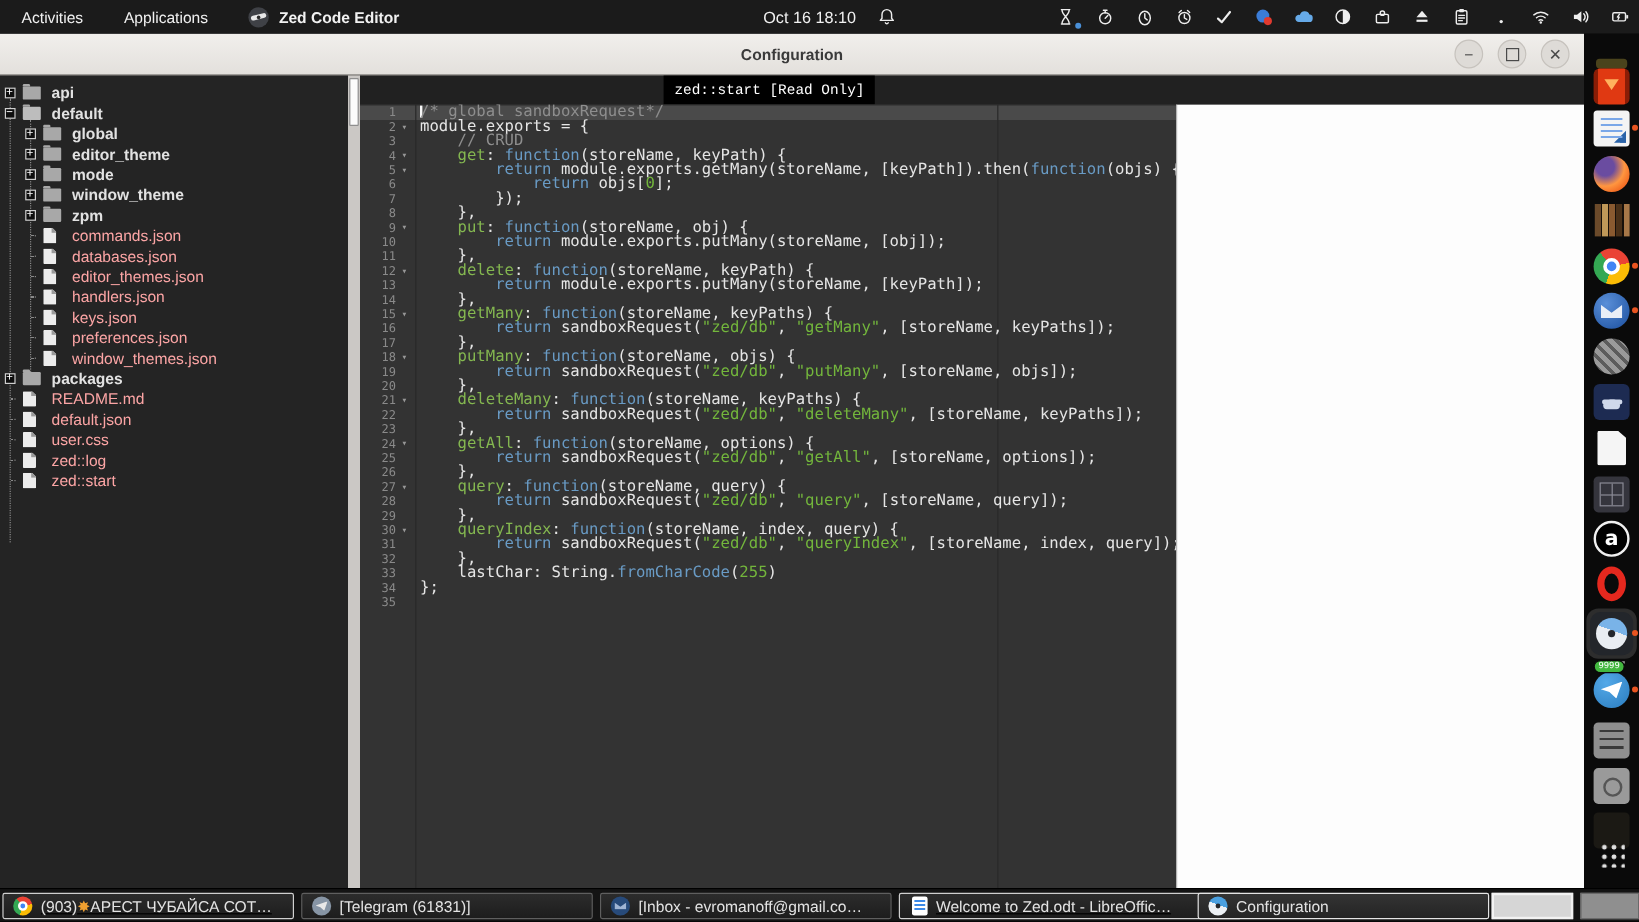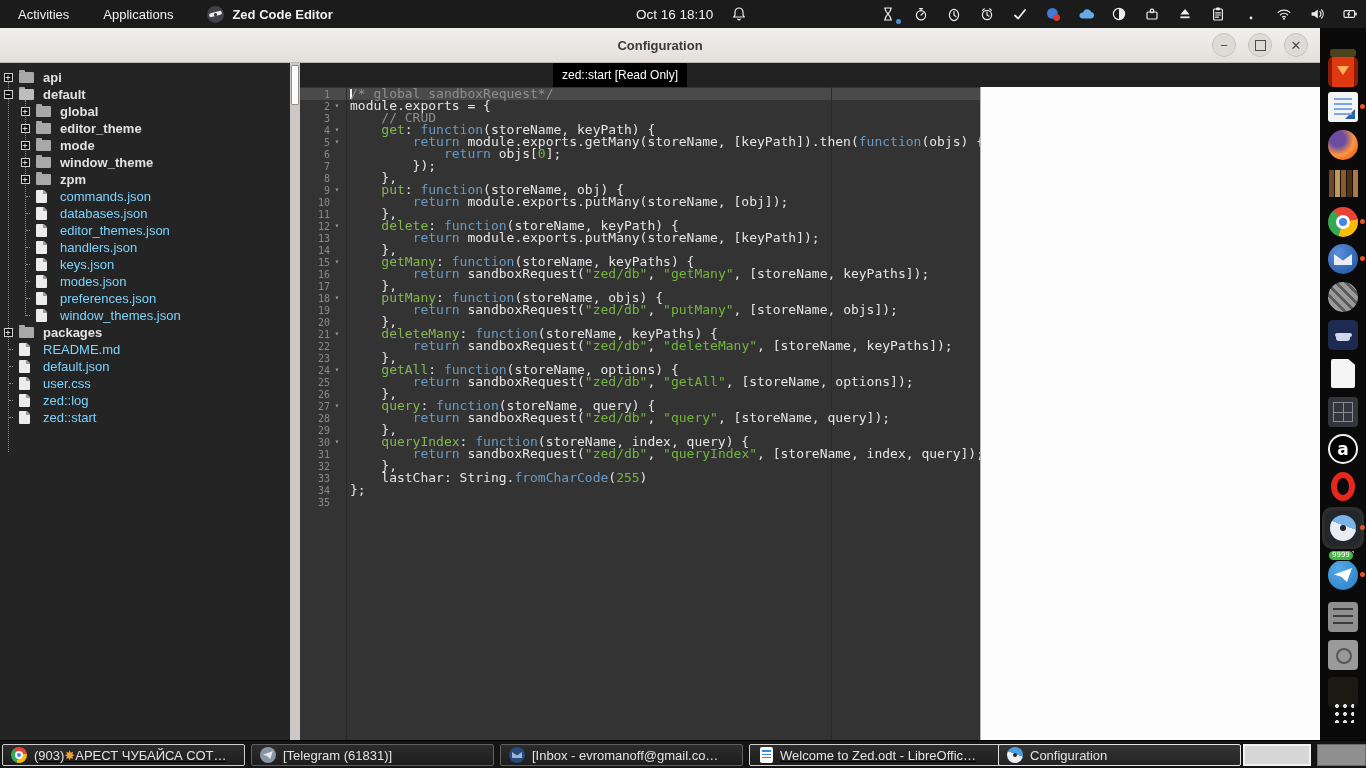--- a/index.html
+++ b/index.html
@@ -38,33 +38,33 @@
   .tree-slot.dash::before{content:"";width:12px;border-top:1px dotted #8a8a8a;margin-left:6px;}
   .expander{width:9px;height:9px;box-sizing:border-box;border:1px solid #cfcfcf;background:#0e0e0e;color:#fff;
             font-size:9px;line-height:7px;text-align:center;font-family:"DejaVu Sans Mono",monospace;}
   .tree-icon{width:15px;margin-left:6px;display:flex;align-items:center;flex:none;}
   .folder-glyph{width:15px;height:11px;background:#a8a8a8;border-radius:1px;position:relative;}
   .folder-glyph::before{content:"";position:absolute;left:0;top:-2px;width:6px;height:2px;background:#a8a8a8;border-radius:1px 1px 0 0;}
   .folder-glyph.open{background:#bdbdbd;}
   .file-glyph{width:11px;height:13px;background:#ececec;border-radius:1px;position:relative;
               clip-path:polygon(0 0,70% 0,100% 25%,100% 100%,0 100%);}
   .file-glyph::before{content:"";position:absolute;right:0;top:0;width:4px;height:4px;background:#9a9a9a;}
-  .tree-label{margin-left:9px;font-size:13px;color:#7dd3fc;white-space:nowrap;}
+  .tree-label{margin-left:9px;font-size:13px;color:#fca5a5;white-space:nowrap;}
   .tree-label.bold{font-weight:bold;color:#e2e2e2;}
   .tguide{position:absolute;border-left:1px dotted #8a8a8a;z-index:1;}
   .g1{left:8px;top:19px;height:370px;}
   .g2{left:25px;top:37px;height:216px;}
   
   .tree-scroll{width:10px;height:100%;background:#cbc8c5;position:relative;flex:none;}
   .tree-scroll .thumb{position:absolute;left:1px;top:2px;width:8px;height:40px;background:#fbfbfb;border:1px solid #8f8f8f;box-sizing:border-box;border-radius:1px;}
   
   .editor-region{flex:1;display:flex;flex-direction:column;min-width:0;}
   .tabrow{height:24px;background:#212121;position:relative;flex:none;}
   .tab{position:absolute;left:253px;top:0;height:24px;box-sizing:border-box;background:#000;color:#fff;
-       font-family:Liberation Sans, sans-serif;font-size:12px;padding:5px 9px;white-space:nowrap;}
+       font-family:Liberation Mono, monospace;font-size:12px;padding:5px 9px;white-space:nowrap;}
   .panes{flex:1;display:flex;min-height:0;}
   .code-pane{width:680px;background:#333;position:relative;overflow:hidden;flex:none;font-family:"DejaVu Sans Mono",monospace;}
   .curline{position:absolute;left:0;top:1px;width:100%;height:12px;background:#4a4a4a;}
   .ruler{position:absolute;left:531px;top:0;bottom:0;width:1px;background:#2a2a2a;}
   .gutter-div{position:absolute;left:46px;top:0;bottom:0;width:1px;background:#282828;}
   .gutter{position:absolute;left:0;top:1px;width:46px;}
   .gut-row{height:12px;display:flex;align-items:center;font-size:10px;color:#8a8a8a;}
   .gut-num{width:30px;text-align:right;flex:none;}
   .gut-fold{width:14px;text-align:center;font-size:8px;color:#979797;line-height:12px;}
   .code{position:absolute;left:50px;top:1px;right:0;}
@@ -369,27 +369,20 @@
             <span class="tree-icon">
               <span class="file-glyph"></span>
             </span>
             <span class="tree-label">keys.json</span>
           </div>
           <div class="tree-row">
             <span class="tree-slot d1 dash"></span>
             <span class="tree-icon">
               <span class="file-glyph"></span>
             </span>
-            <span class="tree-label">modes.json</span>
-          </div>
-          <div class="tree-row">
-            <span class="tree-slot d1 dash"></span>
-            <span class="tree-icon">
-              <span class="file-glyph"></span>
-            </span>
             <span class="tree-label">preferences.json</span>
           </div>
           <div class="tree-row">
             <span class="tree-slot d1 dash"></span>
             <span class="tree-icon">
               <span class="file-glyph"></span>
             </span>
             <span class="tree-label">window_themes.json</span>
           </div>
           <div class="tree-row">

